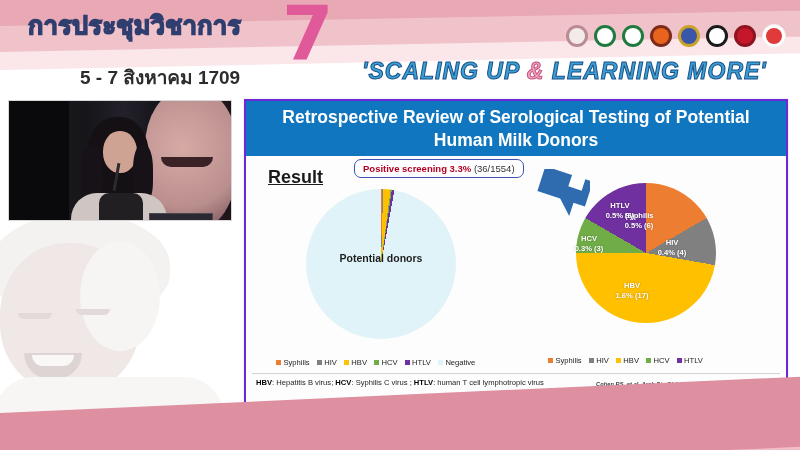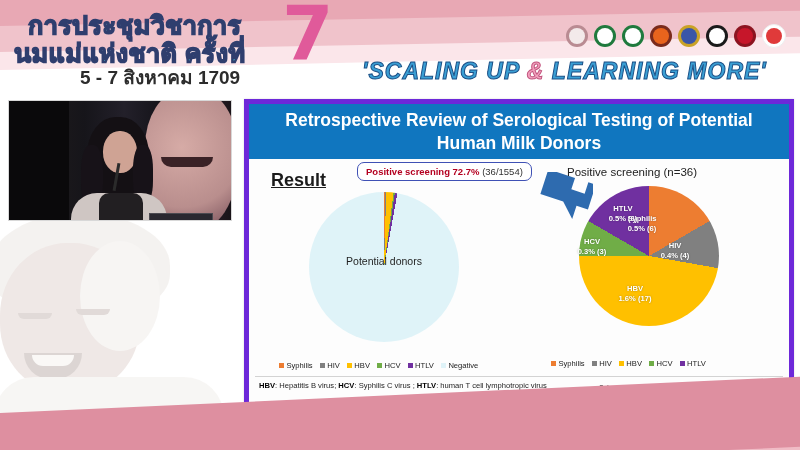--- a/index.html
+++ b/index.html
@@ -65,21 +65,21 @@
   .v-hairR{position:absolute;left:124px;top:44px;width:20px;height:60px;border-radius:40%;background:#171218;}
   .v-face{position:absolute;left:94px;top:30px;width:34px;height:42px;border-radius:48%;background:#cfa394;}
   .v-shirt{position:absolute;left:62px;top:92px;width:96px;height:46px;border-radius:26px 26px 0 0;background:#cfc6c3;}
   .v-vest{position:absolute;left:90px;top:92px;width:44px;height:44px;background:#221f22;border-radius:10px 10px 0 0;}
   .v-mic{position:absolute;left:106px;top:62px;width:3px;height:28px;background:#2b2b2b;transform:rotate(10deg);}
   .v-laptop{position:absolute;left:140px;top:112px;width:62px;height:26px;background:#2a2830;border:1px solid #4b4950;}
   .v-dark{position:absolute;left:0;top:0;width:60px;height:119px;background:#0a090b;}
 
   
   #slide{position:absolute;left:244px;top:99px;width:540px;height:303px;background:#fdfdfd;
-         border:5px solid #6d28d9;box-shadow:0 0 2px rgba(0,0,0,.15);overflow:hidden;}
+         border:2px solid #6d28d9;box-shadow:0 0 2px rgba(0,0,0,.15);overflow:hidden;}
   #slide-title{position:absolute;left:0;top:0;width:540px;height:55px;background:#1076bf;color:#fff;
                display:flex;align-items:center;justify-content:center;text-align:center;
                font-size:17.5px;font-weight:bold;line-height:1.28;padding:0 16px;box-sizing:border-box;}
 
   #result-label{position:absolute;left:22px;top:66px;font-size:18px;font-weight:bold;color:#1b1b1b;
                 text-decoration:underline;}
 
   #callout{position:absolute;left:108px;top:58px;padding:3px 8px;background:#fff;border:1.4px solid #3f51b5;
            border-radius:7px;white-space:nowrap;font-size:9.5px;}
   #callout .hi{color:#b40020;font-weight:bold;}
@@ -90,21 +90,21 @@
   
   #pieL{position:absolute;left:60px;top:88px;width:150px;height:150px;border-radius:50%;
         background:conic-gradient(
            #ED7D31 0deg 1.0deg,
            #808080 1.0deg 1.7deg,
            #FFC000 1.7deg 7.3deg,
            #70AD47 7.3deg 8.3deg,
            #7030A0 8.3deg 10.3deg,
            #dff3f8 10.3deg 360deg);}
   #pieL-lbl{position:absolute;left:60px;top:150px;width:150px;text-align:center;font-size:10.5px;
-            font-weight:normal;color:#1f1f1f;line-height:1.35;}
+            font-weight:bold;color:#1f1f1f;line-height:1.35;}
 
   
   #pieR-title{position:absolute;left:318px;top:62px;font-size:11.5px;color:#222;font-weight:normal;}
   #pieR{position:absolute;left:330px;top:82px;width:140px;height:140px;border-radius:50%;
         background:conic-gradient(
            #ED7D31 0deg 60deg,
            #808080 60deg 100deg,
            #FFC000 100deg 270deg,
            #70AD47 270deg 300deg,
            #7030A0 300deg 360deg);}
@@ -146,21 +146,20 @@
     <div class="b-body"></div>
   </div>
 
   <div id="header">
     <div class="band band-a"></div>
     <div class="band band-b"></div>
     <div class="band band-c"></div>
     <div class="band band-white"></div>
 
     <div class="th-line" id="th1">การประชุมวิชาการ</div>
-    <div class="th-line" id="th2">นมแม่แห่งชาติ ครั้งที่</div>
     <div id="thdate">5 - 7 สิงหาคม 1709</div>
     <div id="seven">7</div>
 
     <div id="tagline"><span>'SCALING UP </span><span class="amp">&amp;</span><span> LEARNING MORE'</span></div>
 
     <div id="logos">
       <div class="logo" style="background:#b98b92">
           <i style="background:#f3eaea"></i>
         </div>
       <div class="logo" style="background:#1f7a3d">
@@ -203,34 +202,33 @@
 
   </div>
 
   <div id="slide">
 
     <div id="slide-title">Retrospective Review of Serological Testing of Potential Human Milk Donors</div>
 
     <div id="result-label">Result</div>
 
     <div id="callout">
-      <span class="hi">Positive screening 72.7%</span>
+      <span class="hi">Positive screening 3.3%</span>
       <span class="sub">(36/1554)</span>
     </div>
 
     <svg id="arrow" viewBox="0 0 54 48">
       <path d="M2 4 L30 4 L30 16 L44 16 L44 4 L52 4 L52 30 L40 30 L40 44 L26 30 L2 30 Z" fill="#2E6BAF" transform="rotate(18 27 24)"></path>
     </svg>
 
     <div id="pieL"></div>
     <div id="pieL-lbl">
       <div>Potential donors</div>
     </div>
 
-    <div id="pieR-title">Positive screening (n=36)</div>
     <div id="pieR"></div>
 
     <div class="pslice" id="s-syph">
       <div>Syphilis</div>
       <div>0.5% (6)</div>
     </div>
     <div class="pslice" id="s-hiv">
       <div>HIV</div>
       <div>0.4% (4)</div>
     </div>

